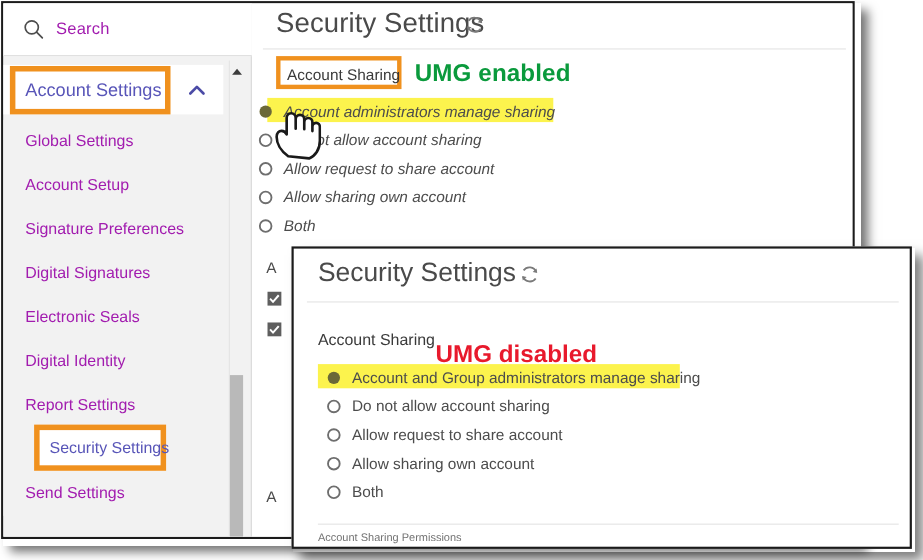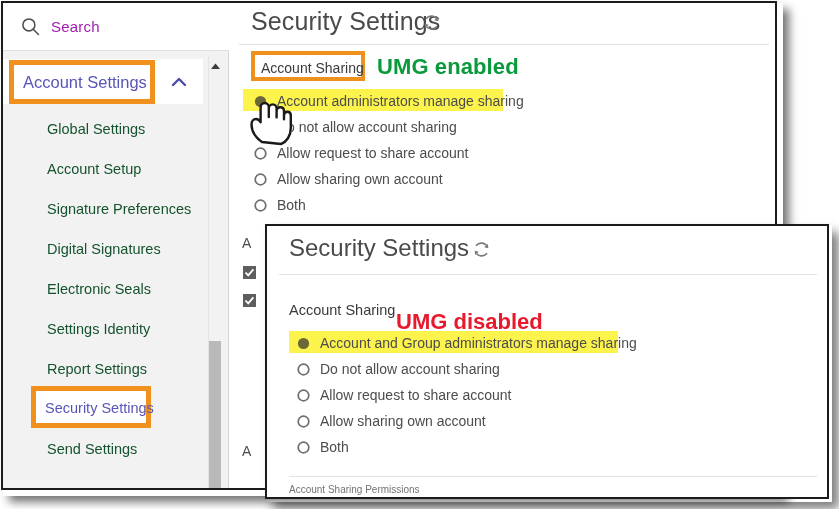--- a/index.html
+++ b/index.html
@@ -53,22 +53,22 @@
     border:5px solid #f0911e;box-sizing:border-box;
     background:#ffffff;
   }
   .hl-acct .t{
     position:absolute;left:9px;top:8px;color:#5855b8;font-size:16.5px;
     white-space:nowrap;
   }
 
   .nav{position:absolute;left:0;top:106px;width:200px;}
   .nav-item{
-    height:40px;display:flex;align-items:center;padding-left:44px;
-    color:#14532d;font-size:14.5px;box-sizing:border-box;
+    height:40px;display:flex;align-items:center;padding-left:20px;
+    color:#a21caf;font-size:14.5px;box-sizing:border-box;
     background:#f2f2f2;
   }
   .hl-sec{
     position:absolute;left:28px;top:383px;width:120px;height:42px;
     border:5px solid #f0911e;box-sizing:border-box;background:#ffffff;
   }
   .hl-sec .t{
     position:absolute;left:9px;top:9px;color:#5855b8;font-size:14.5px;
     white-space:nowrap;
   }
@@ -100,21 +100,21 @@
     border:4px solid #f0911e;box-sizing:border-box;background:#fff;
   }
   .hl-sharing .t{
     position:absolute;left:6px;top:5px;font-size:14px;color:#3a3a3a;white-space:nowrap;
   }
   .umg-en{
     position:absolute;left:148px;top:51px;font-size:22px;font-weight:bold;
     color:#0a9a3c;white-space:nowrap;letter-spacing:.1px;
   }
 
-  .radios-back{position:absolute;left:24px;top:85px;}
+  .radios-back{position:absolute;left:5px;top:85px;font-style:italic;}
   .r-row{height:26px;display:flex;align-items:center;}
   .r-dot{width:15px;height:15px;flex:0 0 auto;margin-right:9px;}
   .r-txt{font-size:14px;color:#4c4c4c;white-space:nowrap;}
   .sel-bg{
     position:absolute;left:14px;top:86px;width:260px;height:22px;background:#fcf34d;
   }
 
   .behind-a1{position:absolute;left:13px;top:232px;font-size:14px;color:#4c4c4c;}
   .behind-a2{position:absolute;left:13px;top:440px;font-size:14px;color:#4c4c4c;}
   .behind-cb{position:absolute;left:14px;top:262px;}
@@ -193,21 +193,21 @@
         <div class="nav-item">
             <span>Signature Preferences</span>
           </div>
         <div class="nav-item">
             <span>Digital Signatures</span>
           </div>
         <div class="nav-item">
             <span>Electronic Seals</span>
           </div>
         <div class="nav-item">
-            <span>Settings Identity</span>
+            <span>Digital Identity</span>
           </div>
         <div class="nav-item">
             <span>Report Settings</span>
           </div>
         <div class="nav-item">
             <span></span>
           </div>
         <div class="nav-item">
             <span>Send Settings</span>
           </div>

